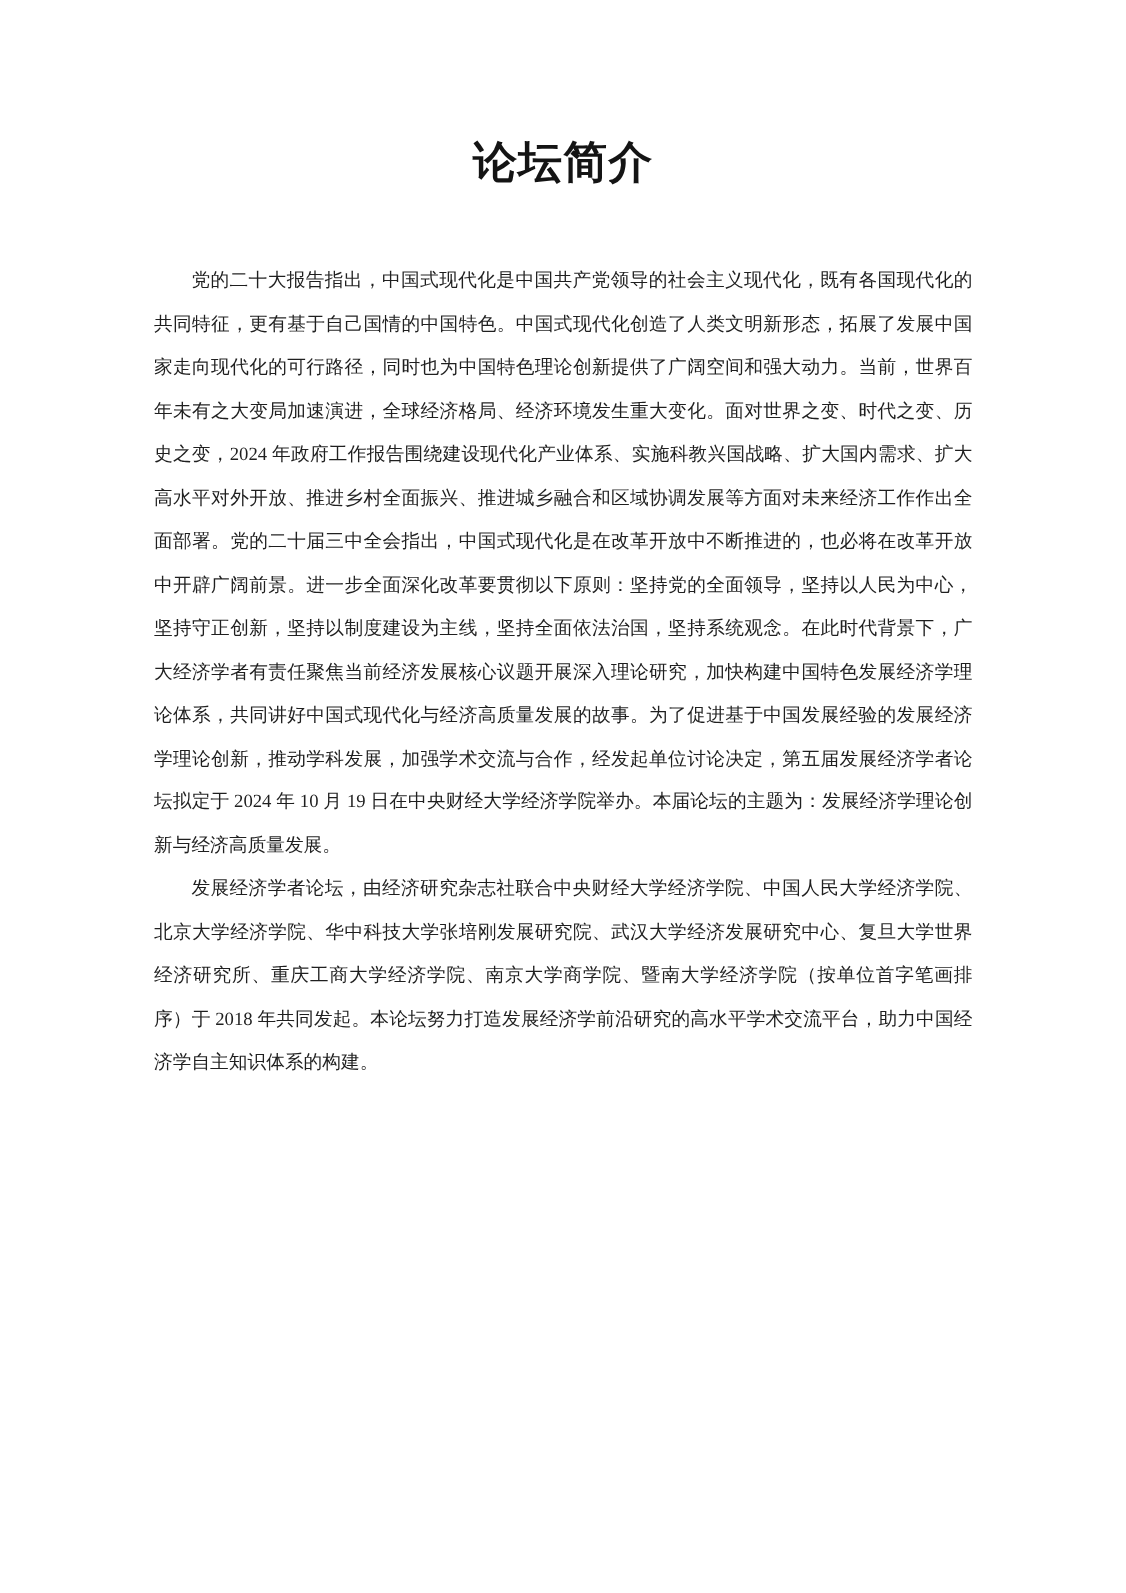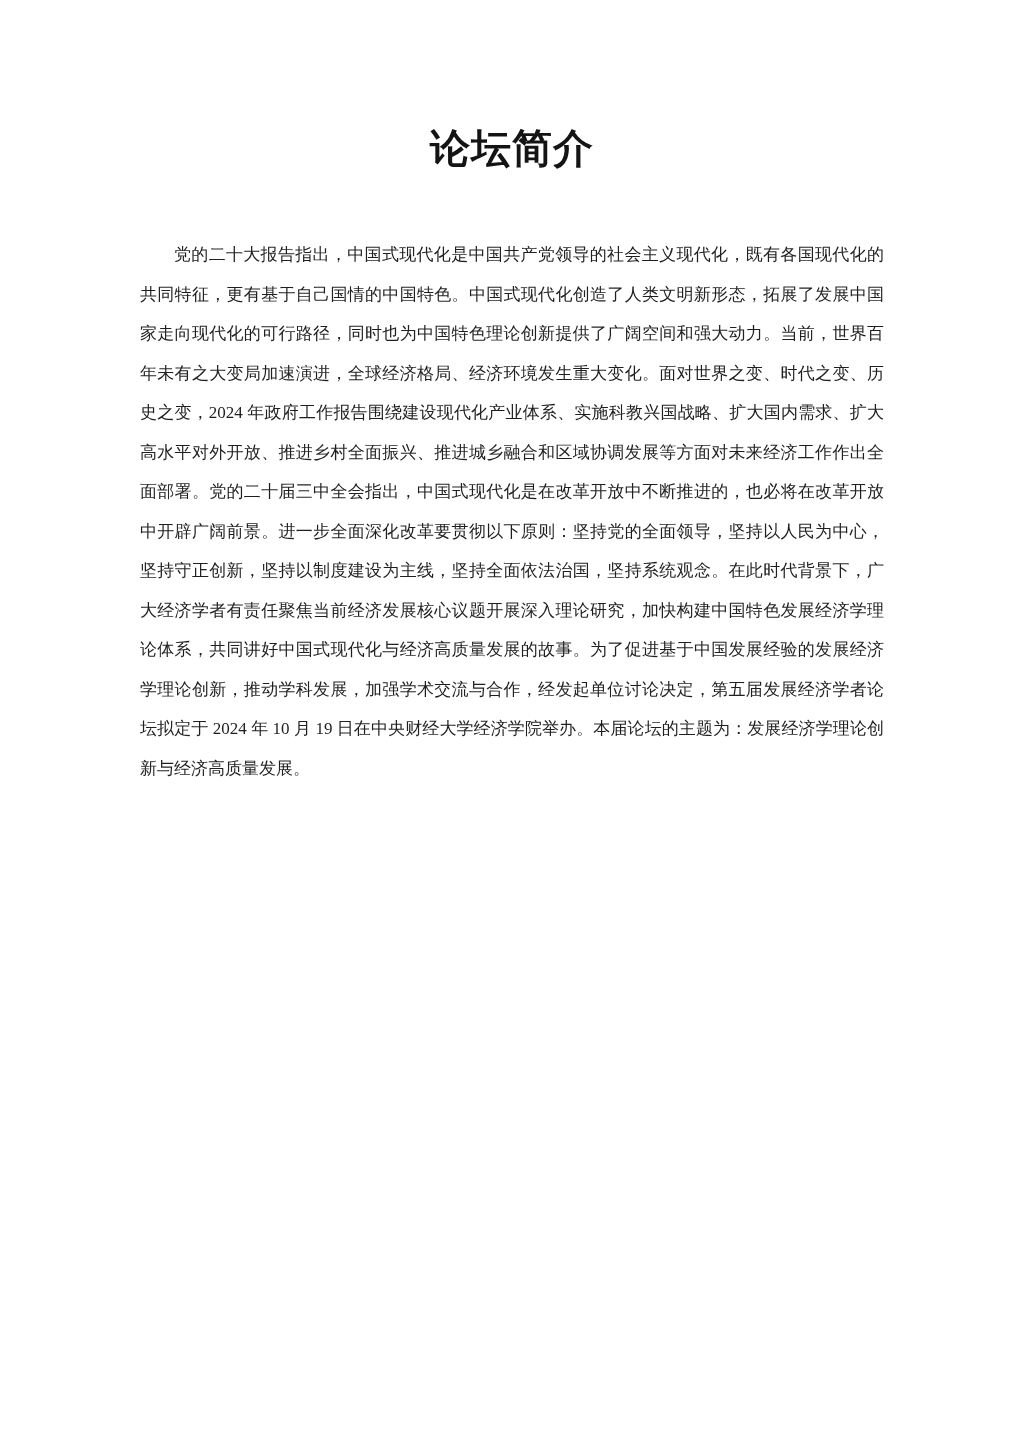--- a/index.html
+++ b/index.html
@@ -57,16 +57,17 @@
   }
 </style>
 </head>
 <body>
 
 <div class="page">
   <h1 class="doc-title">论坛简介</h1>
 
   <div class="doc-body">
     <p class="doc-paragraph">党的二十大报告指出，中国式现代化是中国共产党领导的社会主义现代化，既有各国现代化的共同特征，更有基于自己国情的中国特色。中国式现代化创造了人类文明新形态，拓展了发展中国家走向现代化的可行路径，同时也为中国特色理论创新提供了广阔空间和强大动力。当前，世界百年未有之大变局加速演进，全球经济格局、经济环境发生重大变化。面对世界之变、时代之变、历史之变，2024 年政府工作报告围绕建设现代化产业体系、实施科教兴国战略、扩大国内需求、扩大高水平对外开放、推进乡村全面振兴、推进城乡融合和区域协调发展等方面对未来经济工作作出全面部署。党的二十届三中全会指出，中国式现代化是在改革开放中不断推进的，也必将在改革开放中开辟广阔前景。进一步全面深化改革要贯彻以下原则：坚持党的全面领导，坚持以人民为中心，坚持守正创新，坚持以制度建设为主线，坚持全面依法治国，坚持系统观念。在此时代背景下，广大经济学者有责任聚焦当前经济发展核心议题开展深入理论研究，加快构建中国特色发展经济学理论体系，共同讲好中国式现代化与经济高质量发展的故事。为了促进基于中国发展经验的发展经济学理论创新，推动学科发展，加强学术交流与合作，经发起单位讨论决定，第五届发展经济学者论坛拟定于 2024 年 10 月 19 日在中央财经大学经济学院举办。本届论坛的主题为：发展经济学理论创新与经济高质量发展。</p>
+    <p class="doc-paragraph">发展经济学者论坛，由经济研究杂志社联合中央财经大学经济学院、中国人民大学经济学院、北京大学经济学院、华中科技大学张培刚发展研究院、武汉大学经济发展研究中心、复旦大学世界经济研究所、重庆工商大学经济学院、南京大学商学院、暨南大学经济学院（按单位首字笔画排序）于 2018 年共同发起。本论坛努力打造发展经济学前沿研究的高水平学术交流平台，助力中国经济学自主知识体系的构建。</p>
   </div>
 
   <div class="page-number">1</div>
 </div>
 
 </body></html>

